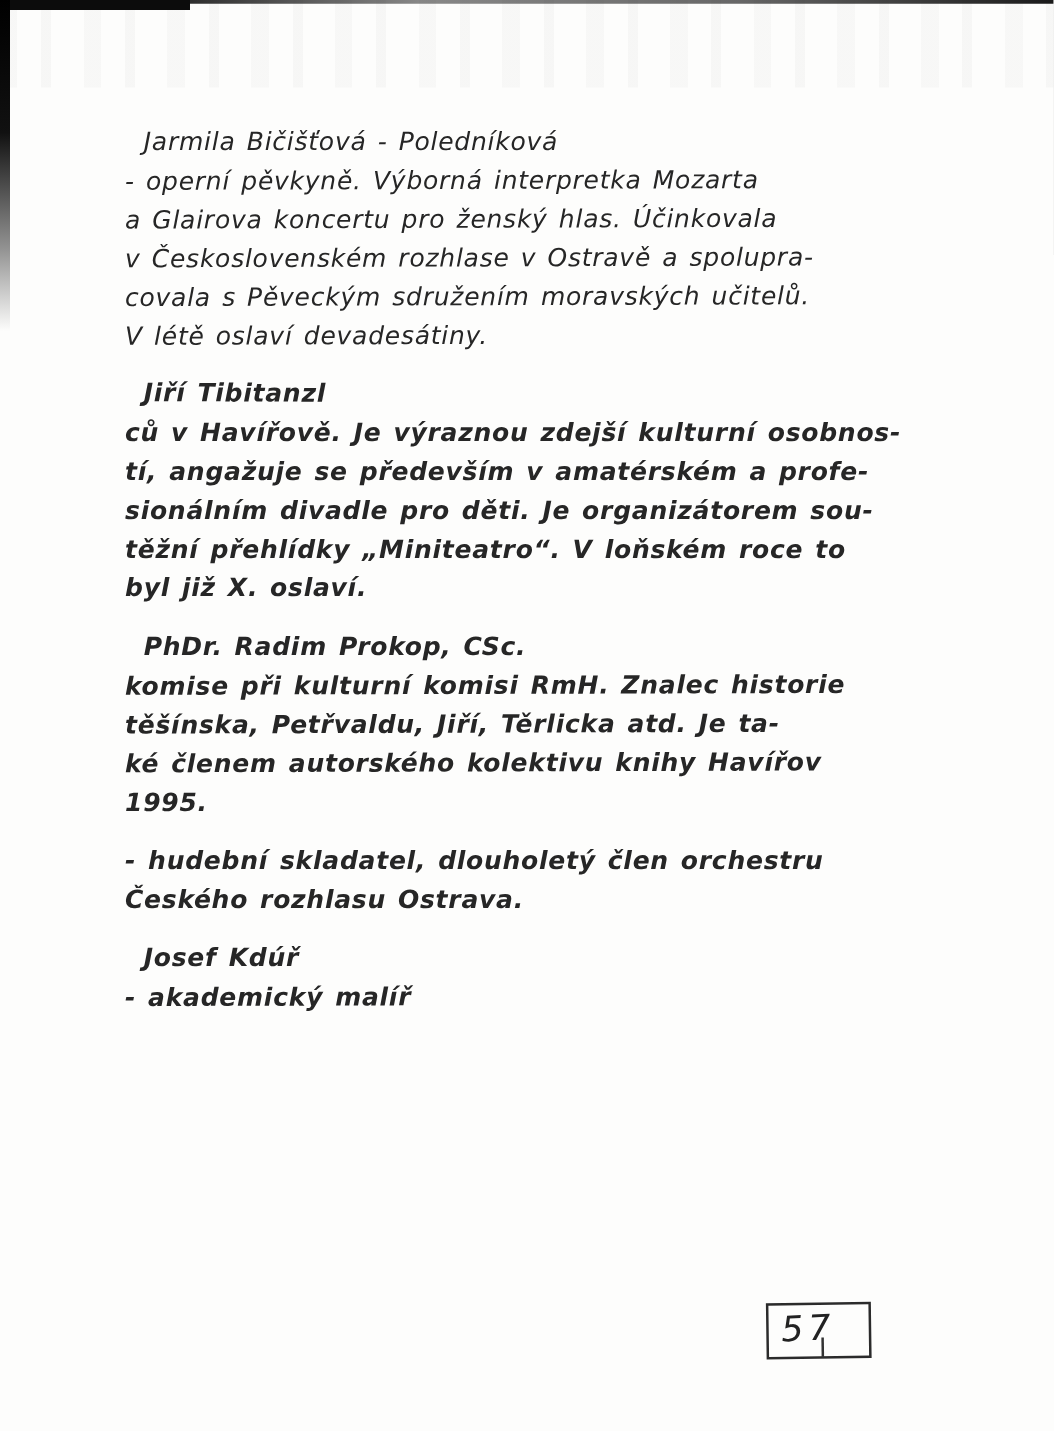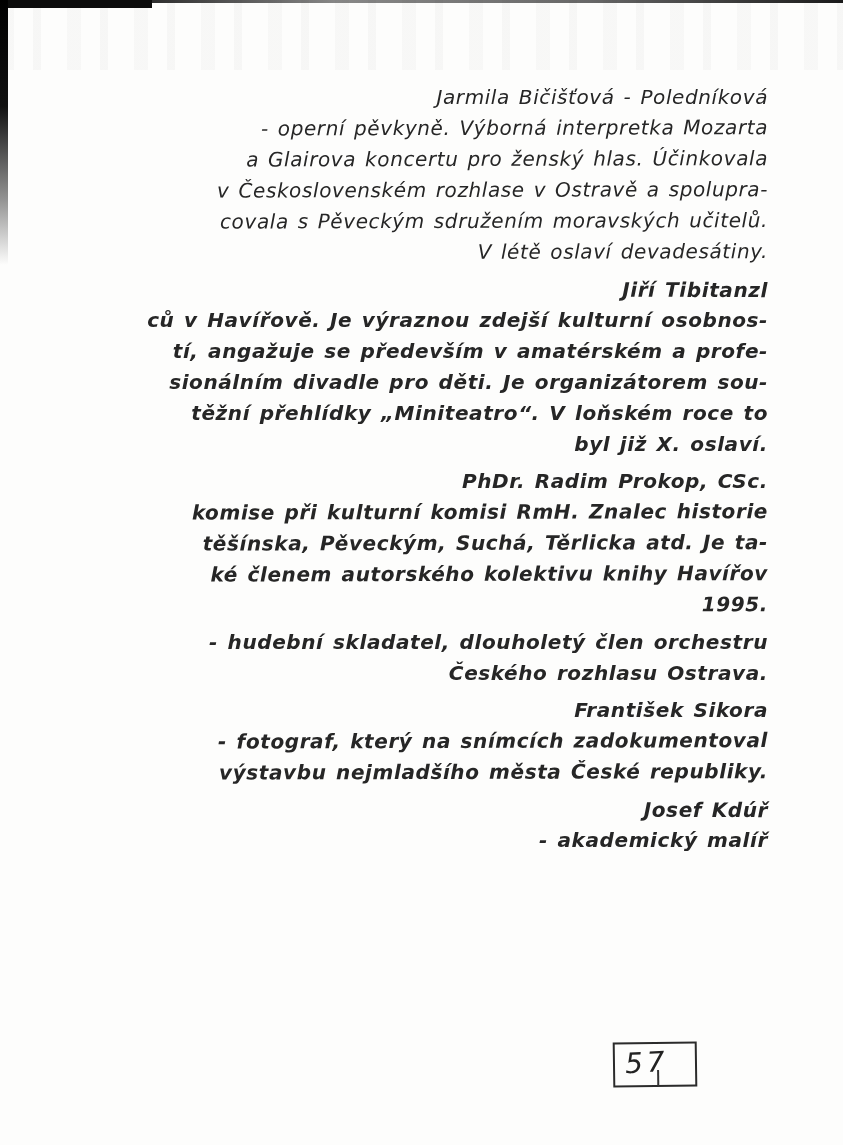--- a/index.html
+++ b/index.html
@@ -56,21 +56,21 @@
     left: 84px;
     top: 82px;
     width: 684px;
     color: #262626;
     font-style: italic;
     font-size: 20px;
     line-height: 31px;
     letter-spacing: 0.6px;
     word-spacing: 2px;
   }
-  .entry { margin: 0; text-align: right; }
+  .entry { margin: 16px; }
   .entry + .entry { margin-top: 6px; font-weight: bold; }
   .entry-name {
     margin-left: 15px;
     white-space: pre;
   }
   .hw-line {
     white-space: pre;
   }
   .entry:nth-child(odd) .hw-line { transform: rotate(-0.15deg); }
   .entry:nth-child(even) .entry-name { transform: rotate(0.2deg); }
@@ -131,35 +131,30 @@
       <div class="hw-line">tí, angažuje se především v amatérském a profe-</div>
       <div class="hw-line">sionálním divadle pro děti. Je organizátorem sou-</div>
       <div class="hw-line">těžní přehlídky „Miniteatro“. V loňském roce to</div>
       <div class="hw-line">byl již X. oslaví.</div>
     </div>
 
 
     <div class="entry">
       <div class="entry-name">PhDr. Radim Prokop, CSc.</div>
       <div class="hw-line">komise při kulturní komisi RmH. Znalec historie</div>
-      <div class="hw-line">těšínska, Pěveckým, Suchá, Těrlicka atd. Je ta-</div>
+      <div class="hw-line">těšínska, Petřvaldu, Jiří, Těrlicka atd. Je ta-</div>
       <div class="hw-line">ké členem autorského kolektivu knihy Havířov</div>
       <div class="hw-line">1995.</div>
     </div>
 
     <div class="entry">
       <div class="hw-line">- hudební skladatel, dlouholetý člen orchestru</div>
       <div class="hw-line">Českého rozhlasu Ostrava.</div>
     </div>
 
-    <div class="entry">
-      <div class="entry-name">František Sikora</div>
-      <div class="hw-line">- fotograf, který na snímcích zadokumentoval</div>
-      <div class="hw-line">výstavbu nejmladšího města České republiky.</div>
-    </div>
 
     <div class="entry">
       <div class="entry-name">Josef Kdúř</div>
       <div class="hw-line">- akademický malíř</div>
     </div>
 
   </div>
 
   <div class="page-number-box">
     <span class="page-number">57</span>

